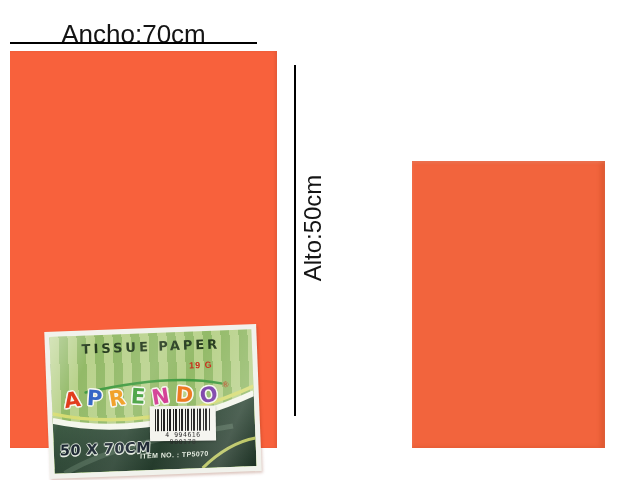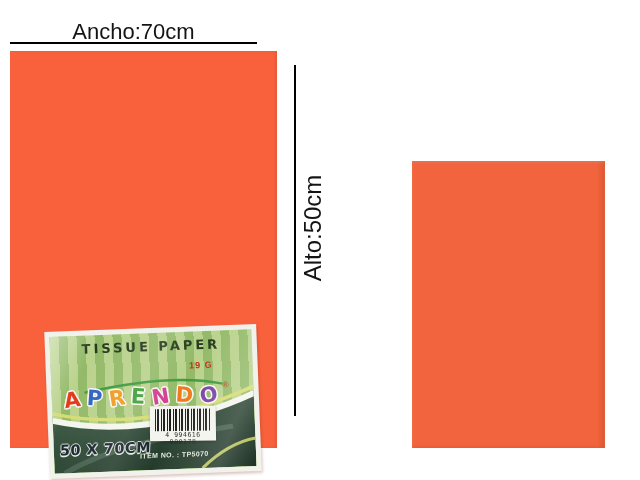--- a/index.html
+++ b/index.html
@@ -1,21 +1,21 @@
 <!DOCTYPE html>
 <html><head>
 <meta charset="utf-8">
 <style>
   html,body{margin:0;padding:0;background:#fff;}
   .canvas{position:relative;width:640px;height:480px;background:#fff;overflow:hidden;
           font-family:"Liberation Sans", sans-serif;}
 
   
   .dim-width-text{position:absolute;left:10px;top:19px;width:247px;text-align:center;
-    font-size:22px;color:#141414;letter-spacing:0px;}
+    font-size:26px;color:#141414;letter-spacing:0px;}
   .dim-width-line{position:absolute;left:10px;top:42px;width:247px;height:2px;background:#000;}
   .dim-height-line{position:absolute;left:294px;top:65px;width:2px;height:351px;background:#000;}
   .dim-height-text{position:absolute;left:313px;top:228px;transform:translate(-50%,-50%) rotate(-90deg);
     font-size:24px;color:#141414;white-space:nowrap;}
 
   
   .sheet-large{position:absolute;left:10px;top:51px;width:267px;height:397px;
     box-shadow:inset -2px 0 3px rgba(0,0,0,.08);}
   .sheet-small{position:absolute;left:412px;top:161px;width:193px;height:287px;
     box-shadow:inset -4px 0 5px rgba(160,50,10,.25), inset 0 2px 3px rgba(255,255,255,.15);}

